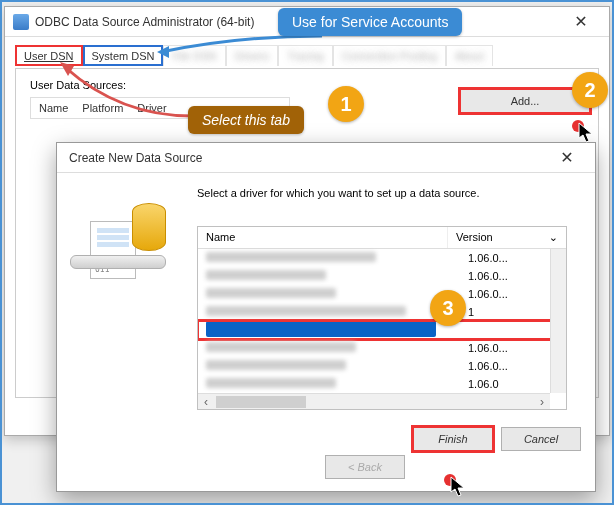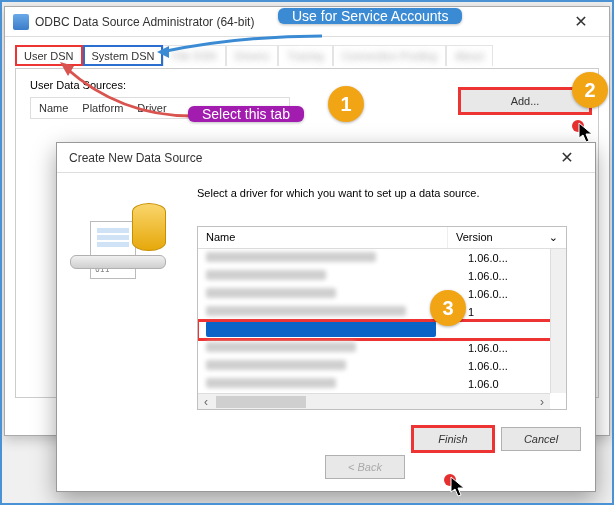--- a/index.html
+++ b/index.html
@@ -54,21 +54,21 @@
   .tab {
     padding: 4px 8px;
     background: #fff;
     border: 1px solid #ccc;
     border-bottom: none;
     margin-right: 0;
     font-size: 11px;
     position: relative;
     color: #333;
   }
-  .tab.red-box { outline: 2px solid #e33; outline-offset: -2px; }
+  .tab.red-box { outline: 2px solid #e33; outline-offset: -2px; text-decoration: underline; }
   .tab.blue-box { outline: 2px solid #2a6fd0; outline-offset: -2px; }
   .tab.ghost { color: transparent; text-shadow: 0 0 6px rgba(120,120,120,0.6); border-color:#e4e4e4; }
   .tab-panel {
     margin: 2px 10px 10px 10px;
     border: 1px solid #ccc;
     height: 330px;
     padding: 10px 14px;
     background: #fff;
     position: relative;
   }
@@ -250,27 +250,27 @@
     gap: 8px;
   }
   .wizard-buttons .btn { width: 80px; font-style: italic; }
 
   
   .callout {
     position:absolute;
     background:#3b8bd4;
     color:#fff;
     font-size:14px;
-    padding:0 14px;
+    padding:6px 14px;
     border-radius:6px;
     font-weight:500;
     z-index:50;
     box-shadow:0 1px 3px rgba(0,0,0,.25);
   }
-  .callout.red { background:#a21caf; }
+  .callout.red { background:#a16207;font-style:italic; }
   .num-badge {
     position:absolute;
     width:36px;height:36px;
     border-radius:50%;
     background:#f2a514;
     color:#fff;
     font-size:20px;
     font-weight:bold;
     display:flex;align-items:center;justify-content:center;
     z-index:55;

